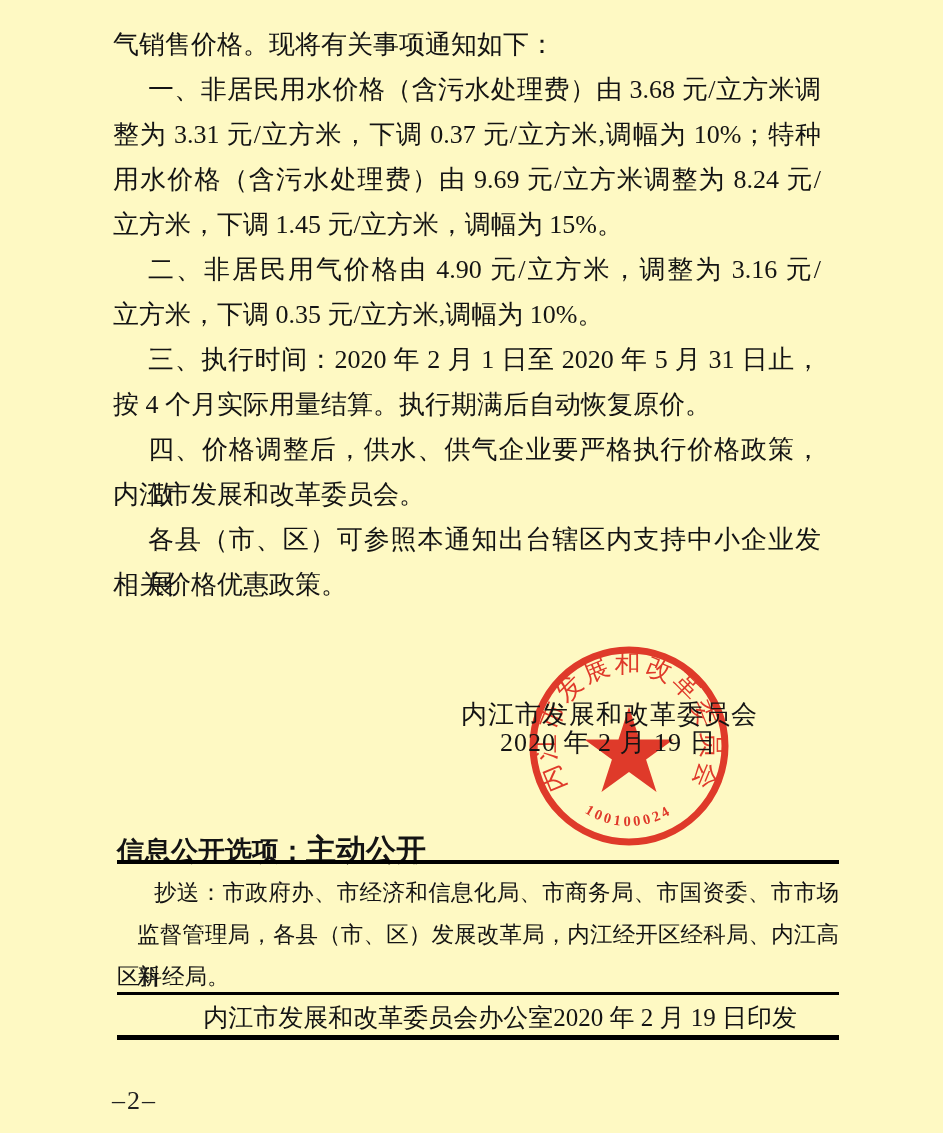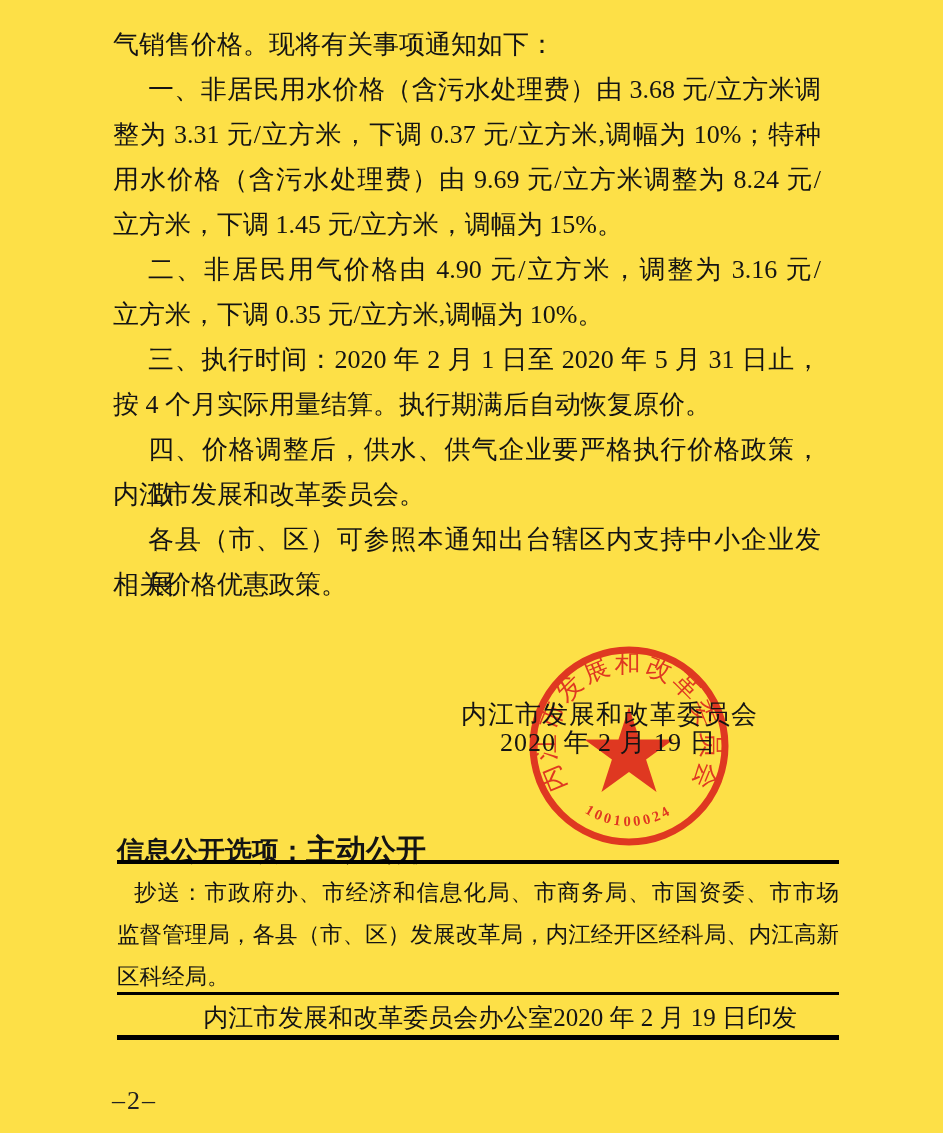--- a/index.html
+++ b/index.html
@@ -1,17 +1,17 @@
 <!DOCTYPE html>
 <html><head>
 <meta charset="utf-8">
 <style>
   html,body{margin:0;padding:0;background:#e8e8e8;}
   .page{
-    position:relative;width:943px;height:1133px;background:#fde047;
+    position:relative;width:943px;height:1133px;background:#fef9c3;
     font-family:"Liberation Serif","DejaVu Serif",serif;color:#141414;
     overflow:hidden;margin:0 auto;
   }
   
   .body-text{position:absolute;left:113px;top:22px;width:708px;font-size:26px;z-index:2;}
   .bline{height:45px;line-height:45px;}
   .bline.just{text-align:justify;text-align-last:justify;}
   .bline.indent{padding-left:35px;}
   
   .sig-org{position:absolute;left:461px;top:697px;font-size:26px;letter-spacing:1px;z-index:3;}
@@ -26,21 +26,21 @@
   .disclosure .lbl{font-size:27px;}
   .disclosure .val{font-size:30px;}
   
   .rule{position:absolute;left:117px;width:722px;background:#000;z-index:2;}
   .rule-a{top:860px;height:4px;}
   .rule-b{top:992px;height:3px;}
   .rule-c{top:1035px;height:5px;}
   
   .cc{position:absolute;left:117px;top:872px;width:722px;font-size:22.5px;z-index:2;}
   .ccline{line-height:42px;height:42px;}
-  .ccline.just{text-align:justify;text-align-last:justify;}
+  .ccline.just{text-align:justify;text-align-last:justify;margin-left:20px;}
   .ccline.first{padding-left:17px;}
   
   .footer-row{
     position:absolute;left:117px;top:1001px;width:722px;height:32px;
     display:flex;justify-content:flex-end;align-items:center;
     font-size:25px;z-index:2;box-sizing:border-box;padding:0 42px 0 25px;
   }
   
   .page-num{position:absolute;left:112px;top:1086px;font-size:26px;color:#222;z-index:2;letter-spacing:2px;}
 </style>

